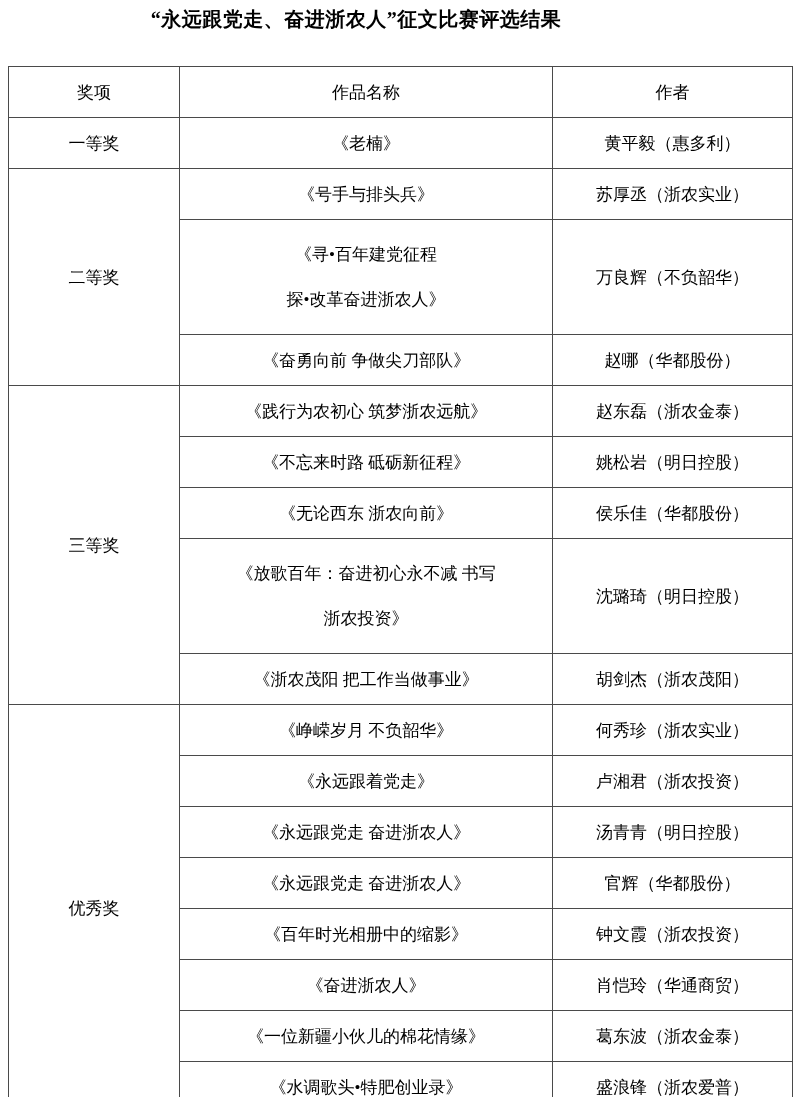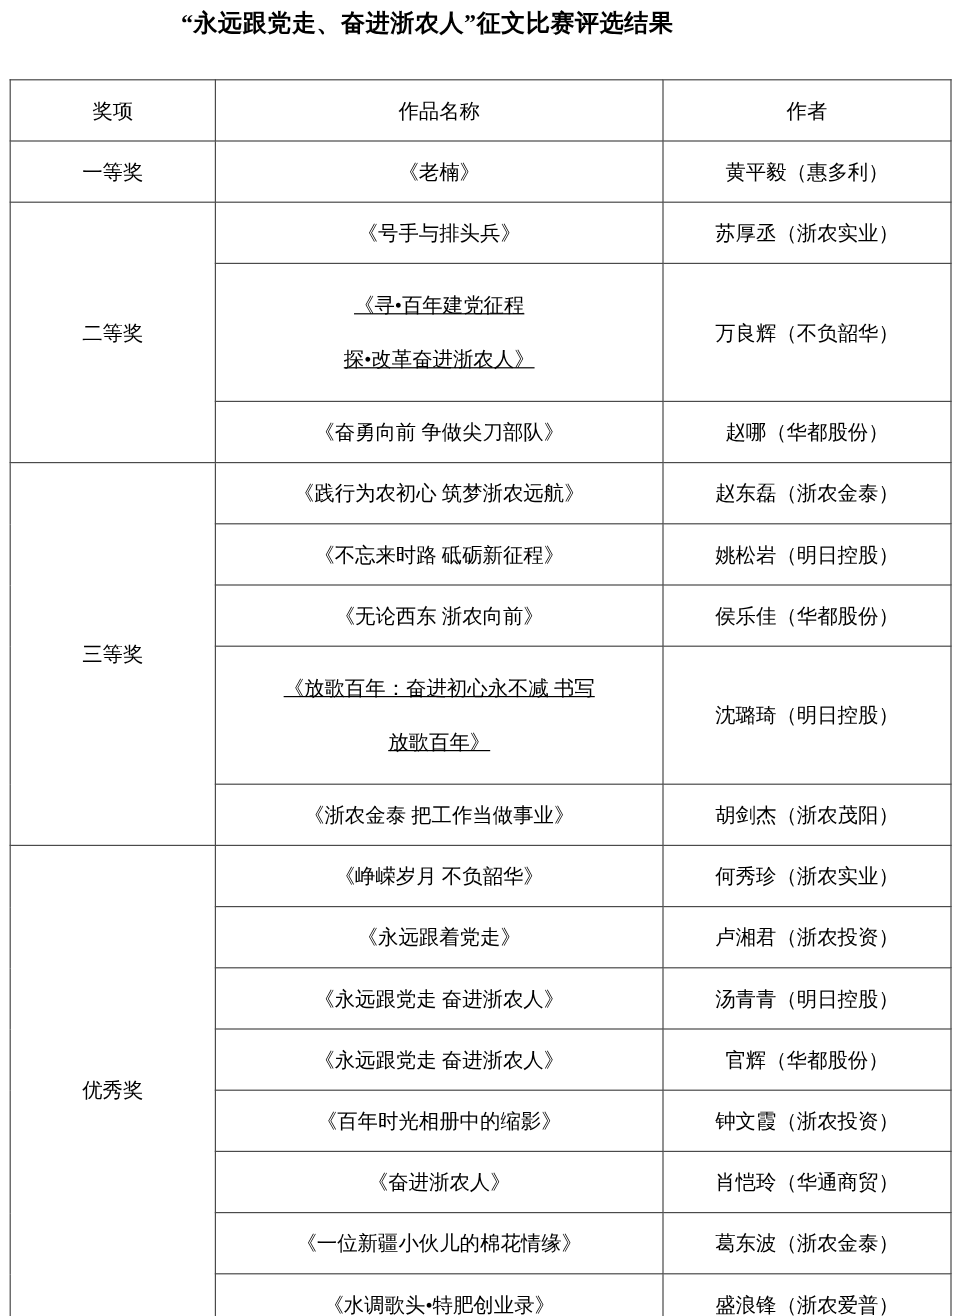--- a/index.html
+++ b/index.html
@@ -19,21 +19,21 @@
   .results col.c2{width:373px;}
   .results col.c3{width:240px;}
   .results th,.results td{
     border:1px solid #4a4a4a;
     text-align:center;vertical-align:middle;
     font-size:17px;font-weight:normal;padding:12px;
     overflow:hidden;
   }
   tr.s{height:51px;}
   tr.d{height:104px;}
-  .tl{line-height:45px;text-decoration:underline;}
+  .tl{line-height:45px;}
 </style>
 </head>
 <body>
 
 <div class="page">
 
   <div class="doc-title">“永远跟党走、奋进浙农人”征文比赛评选结果</div>
 
   <table class="results">
     <colgroup>
@@ -81,26 +81,26 @@
       <td>《不忘来时路 砥砺新征程》</td>
       <td>姚松岩（明日控股）</td>
     </tr>
     <tr class="s">
       <td>《无论西东 浙农向前》</td>
       <td>侯乐佳（华都股份）</td>
     </tr>
     <tr class="d">
       <td>
         <div class="tl">《放歌百年：奋进初心永不减 书写</div>
-        <div class="tl">放歌百年》</div>
+        <div class="tl">浙农投资》</div>
       </td>
       <td>沈璐琦（明日控股）</td>
     </tr>
     <tr class="s">
-      <td>《浙农金泰 把工作当做事业》</td>
+      <td>《浙农茂阳 把工作当做事业》</td>
       <td>胡剑杰（浙农茂阳）</td>
     </tr>
 
     <tr class="s">
       <td rowspan="8">优秀奖</td>
       <td>《峥嵘岁月 不负韶华》</td>
       <td>何秀珍（浙农实业）</td>
     </tr>
     <tr class="s">
       <td>《永远跟着党走》</td>

